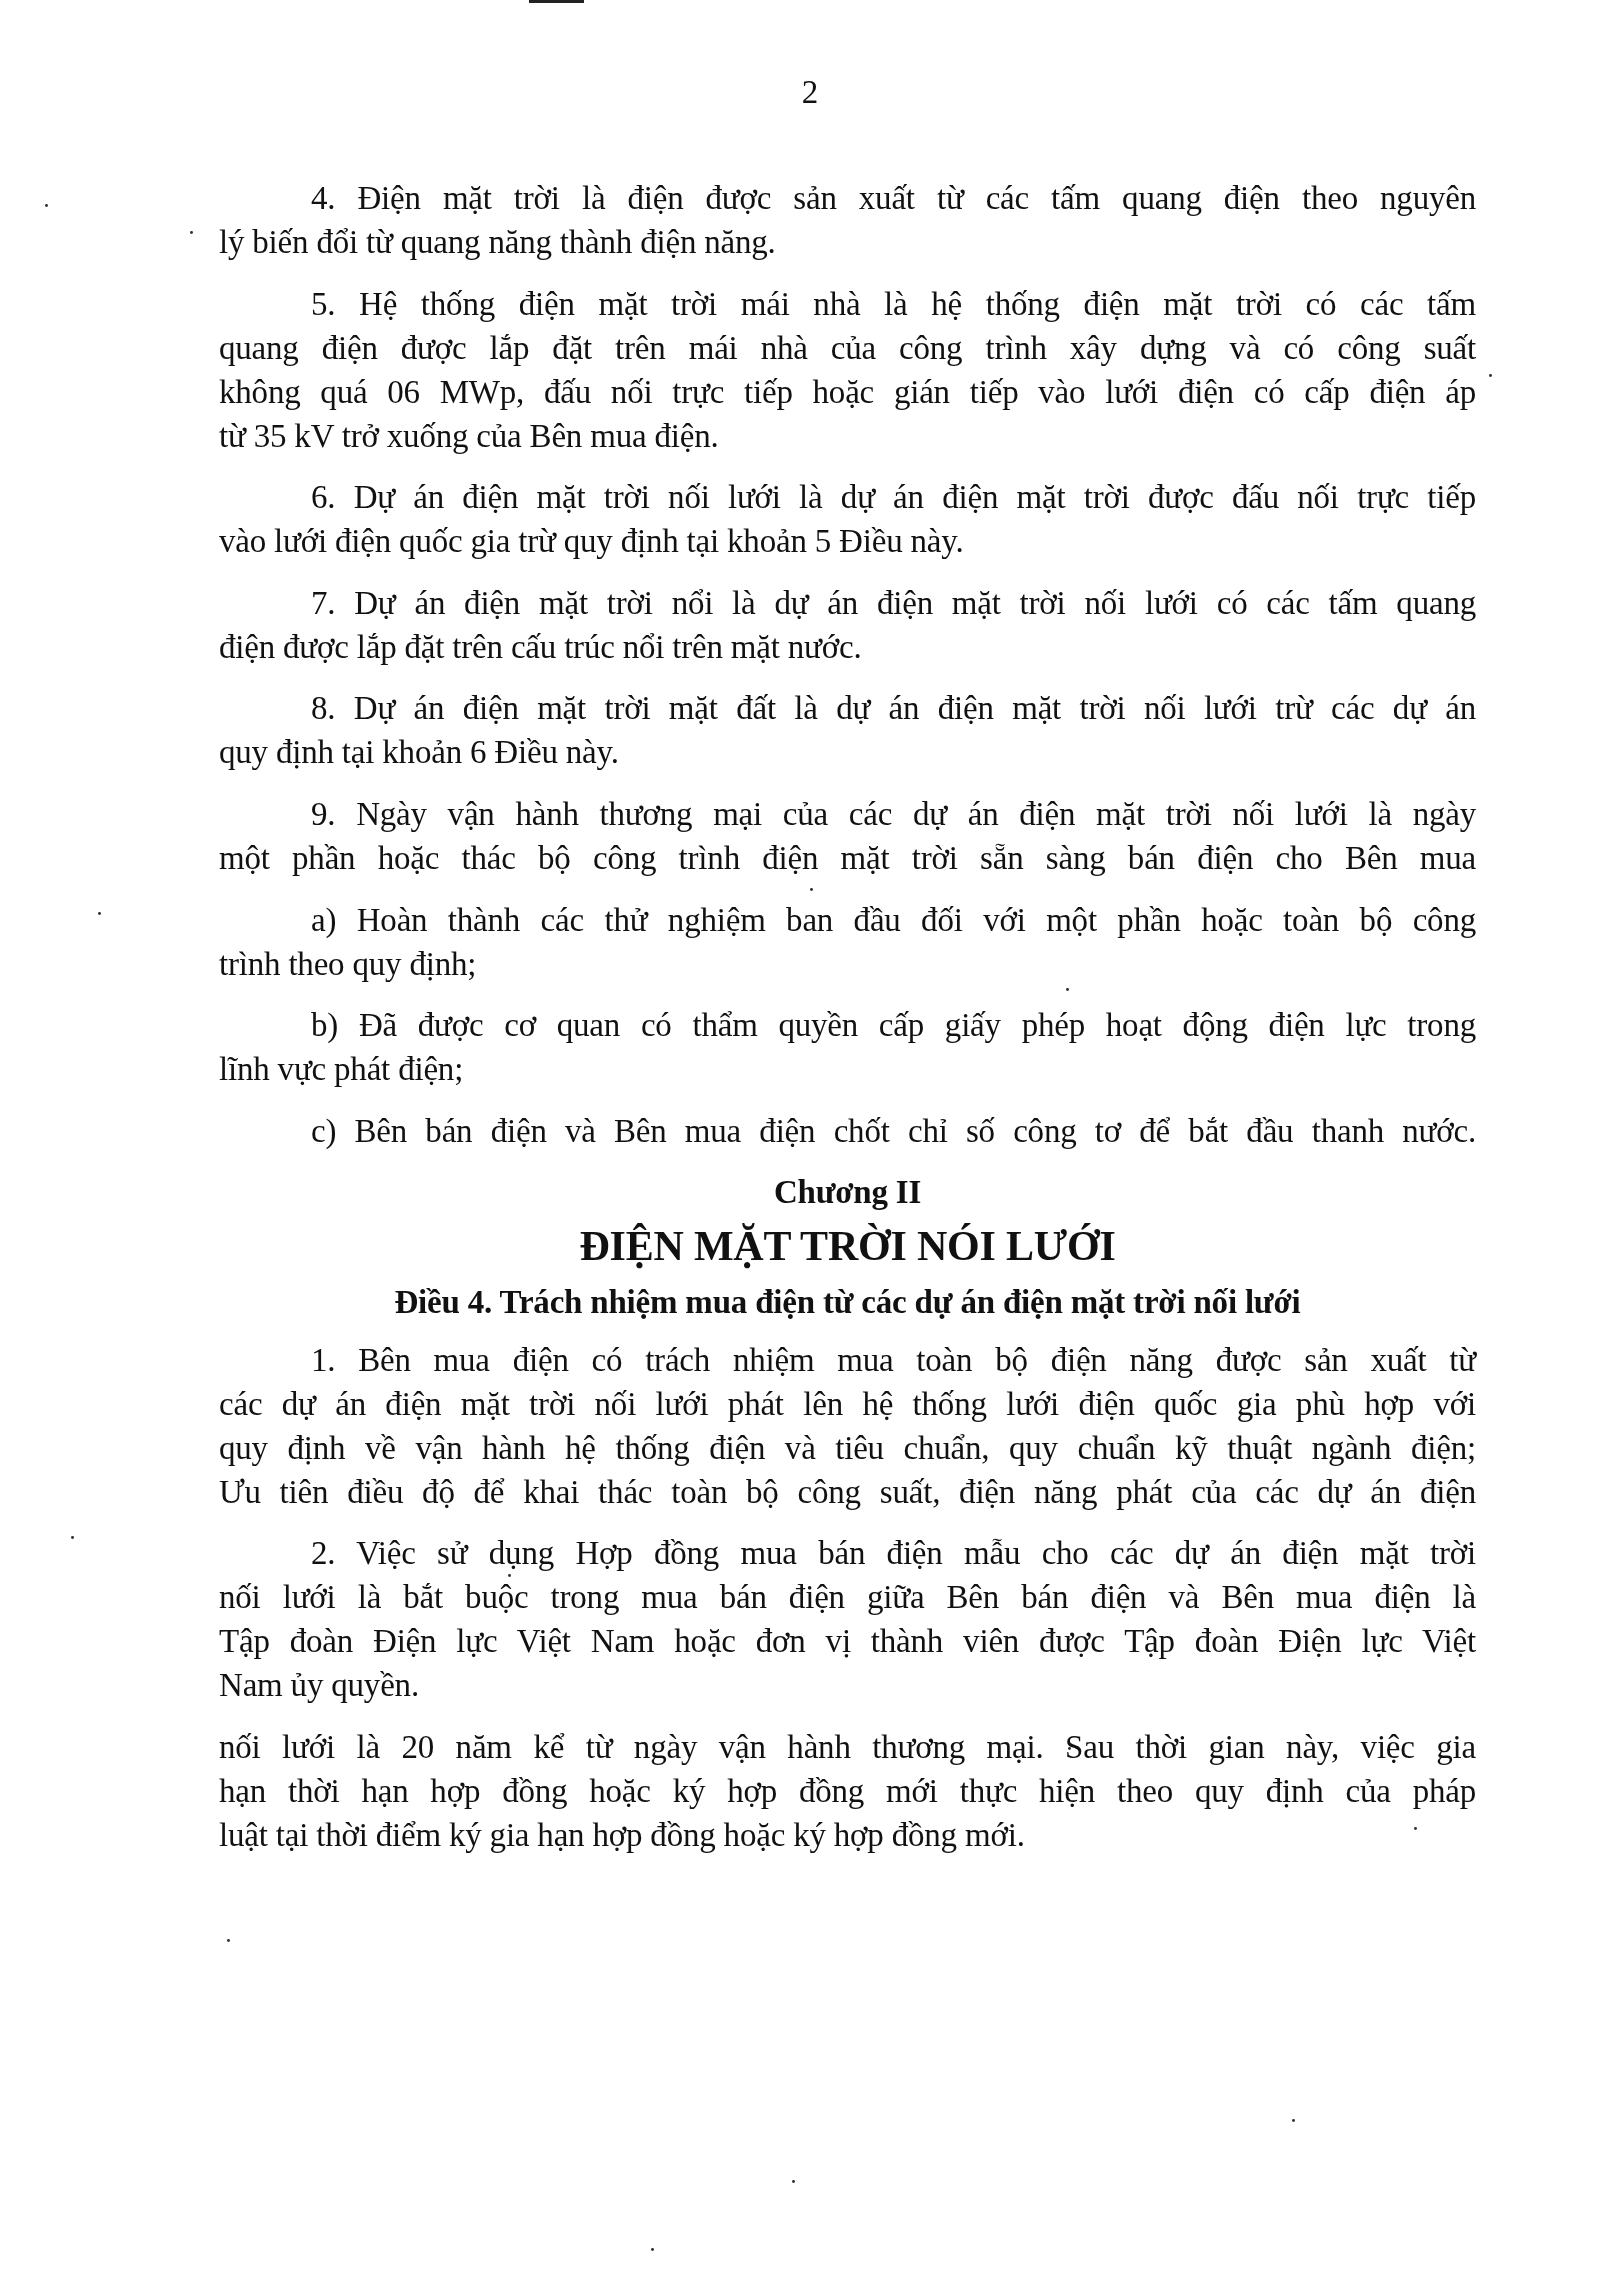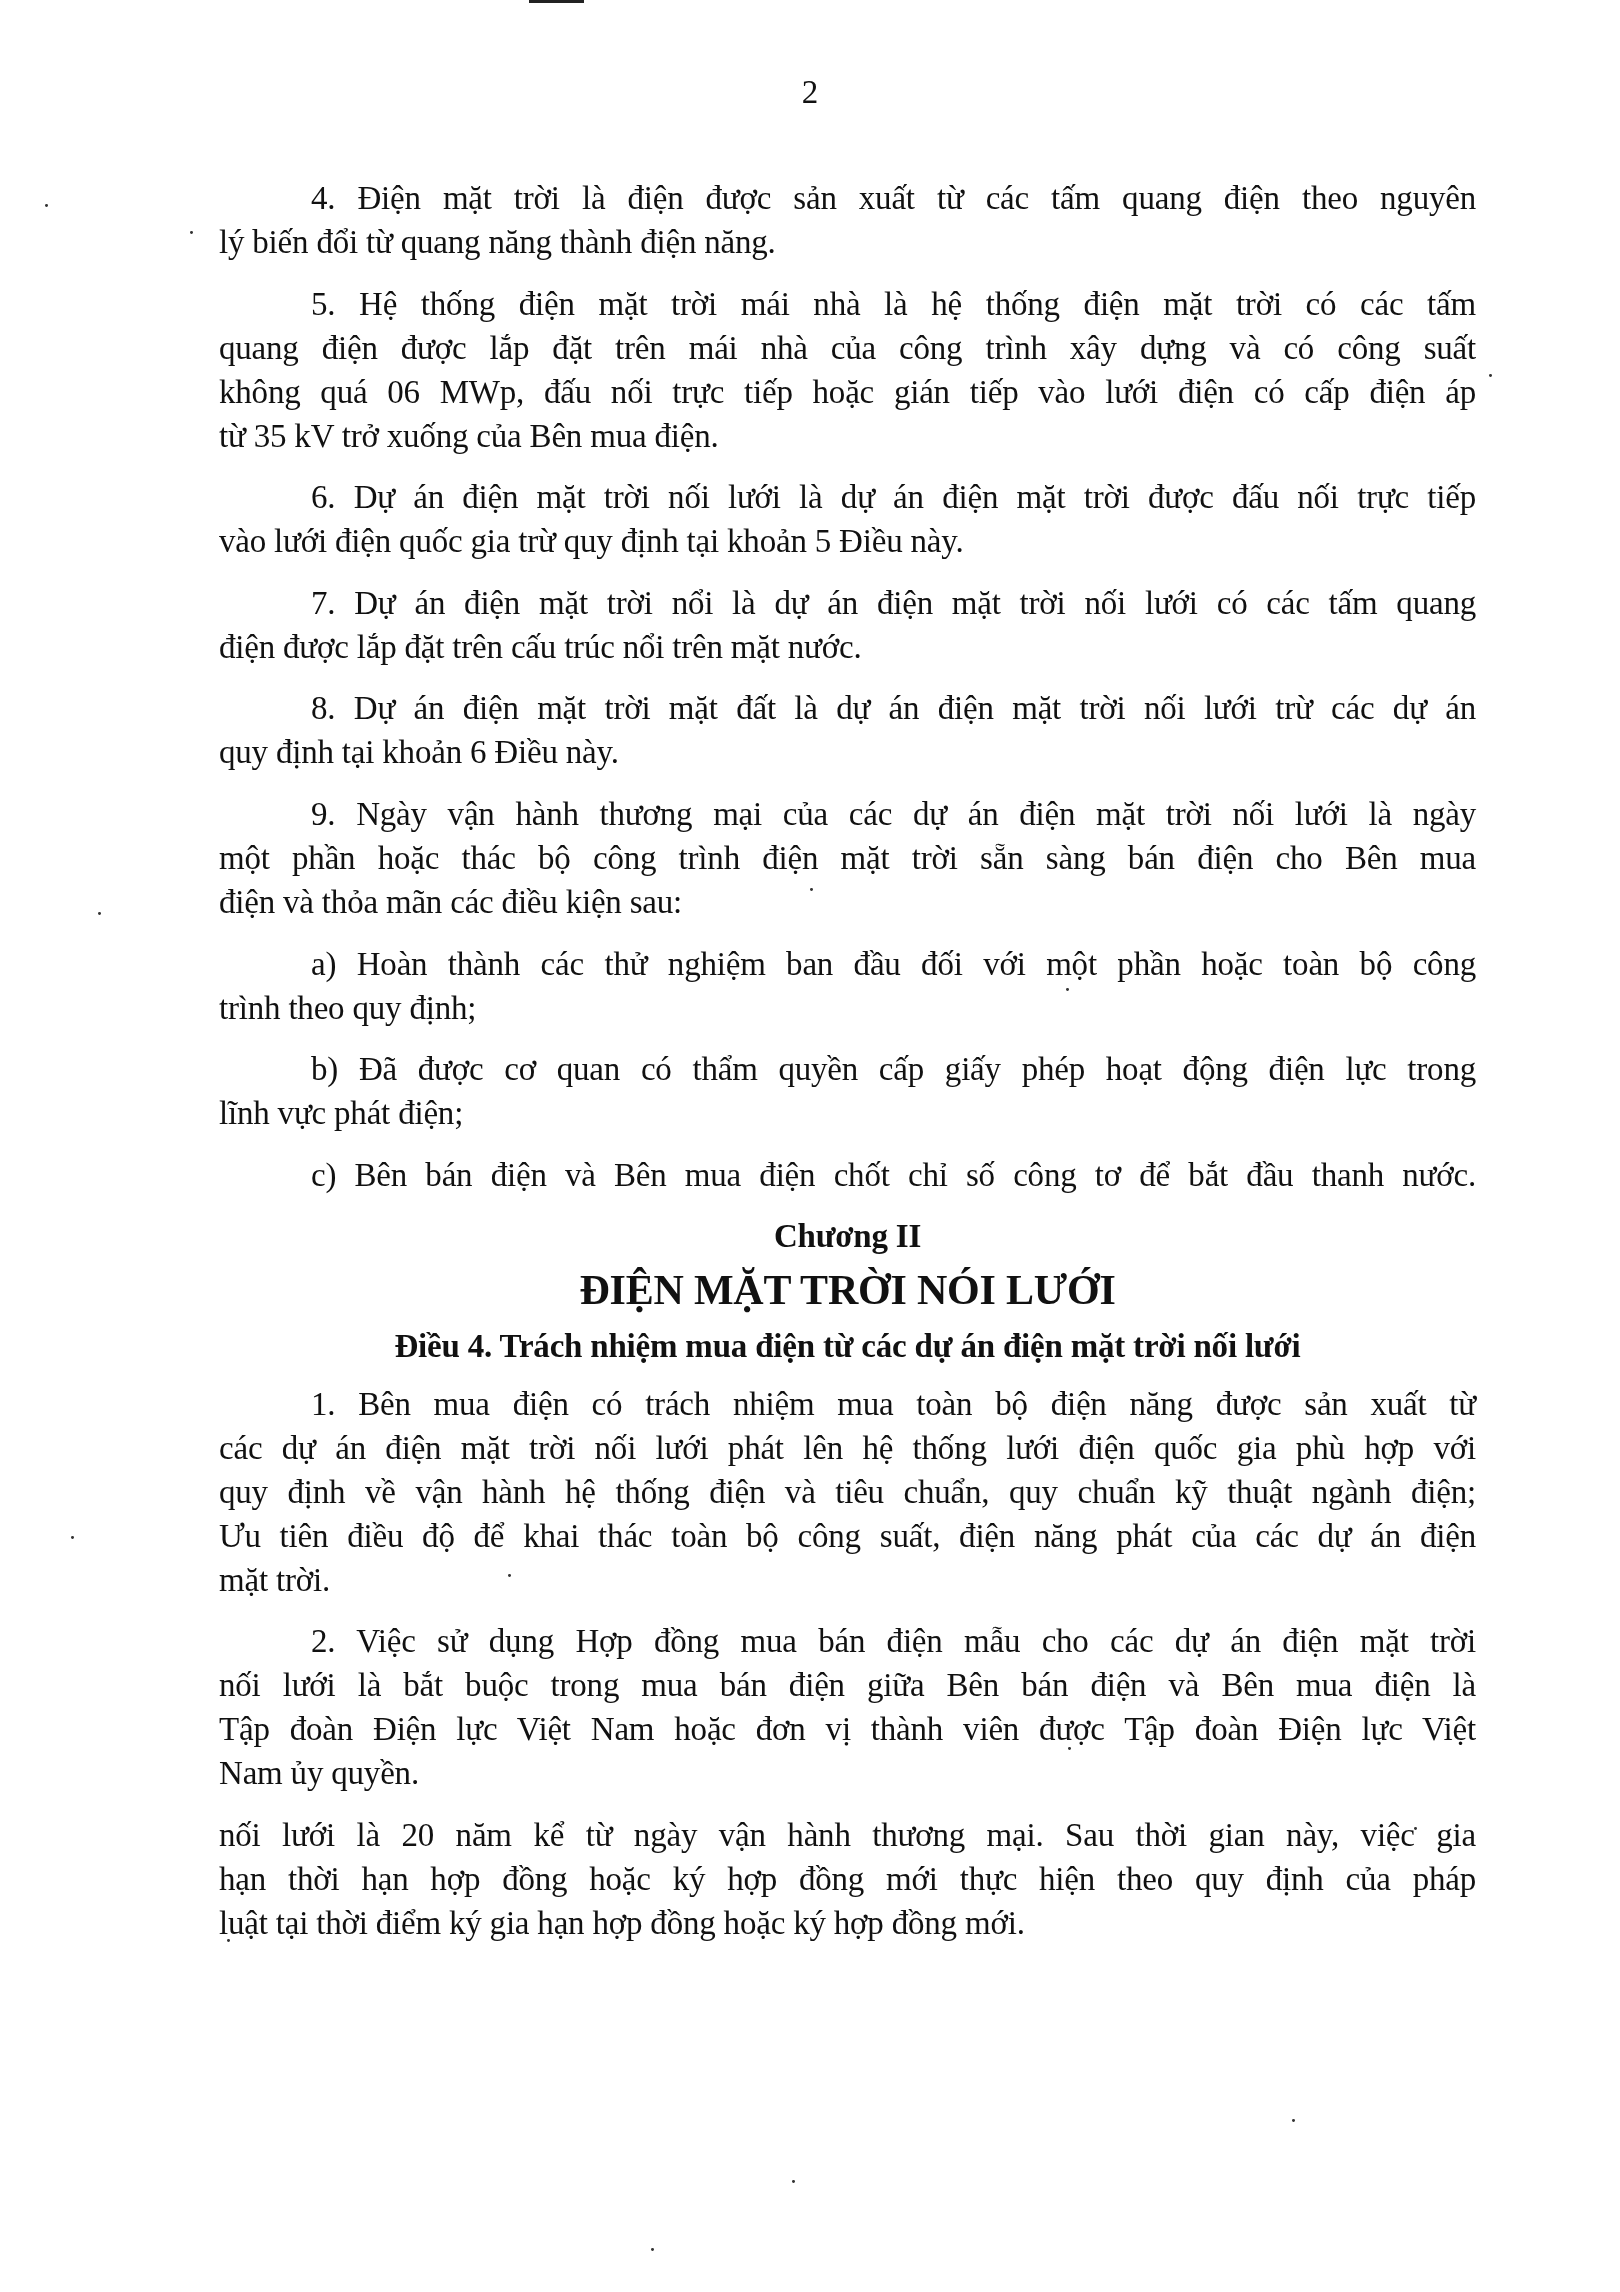--- a/index.html
+++ b/index.html
@@ -115,21 +115,20 @@
     </p>
 
     <p class="para">
       <span class="line first">8. Dự án điện mặt trời mặt đất là dự án điện mặt trời nối lưới trừ các dự án</span>
       <span class="line last">quy định tại khoản 6 Điều này.</span>
     </p>
 
     <p class="para">
       <span class="line first">9. Ngày vận hành thương mại của các dự án điện mặt trời nối lưới là ngày</span>
       <span class="line">một phần hoặc thác bộ công trình điện mặt trời sẵn sàng bán điện cho Bên mua</span>
-      <span class="line last">điện và thỏa mãn các điều kiện sau:</span>
     </p>
 
     <p class="para">
       <span class="line first">a) Hoàn thành các thử nghiệm ban đầu đối với một phần hoặc toàn bộ công</span>
       <span class="line last">trình theo quy định;</span>
     </p>
 
     <p class="para">
       <span class="line first">b) Đã được cơ quan có thẩm quyền cấp giấy phép hoạt động điện lực trong</span>
       <span class="line last">lĩnh vực phát điện;</span>
@@ -141,21 +140,20 @@
 
     <p class="heading chapter">Chương II</p>
     <p class="heading title">ĐIỆN MẶT TRỜI NÓI LƯỚI</p>
     <p class="heading article">Điều 4. Trách nhiệm mua điện từ các dự án điện mặt trời nối lưới</p>
 
     <p class="para">
       <span class="line first">1. Bên mua điện có trách nhiệm mua toàn bộ điện năng được sản xuất từ</span>
       <span class="line">các dự án điện mặt trời nối lưới phát lên hệ thống lưới điện quốc gia phù hợp với</span>
       <span class="line">quy định về vận hành hệ thống điện và tiêu chuẩn, quy chuẩn kỹ thuật ngành điện;</span>
       <span class="line">Ưu tiên điều độ để khai thác toàn bộ công suất, điện năng phát của các dự án điện</span>
-      <span class="line last">mặt trời.</span>
     </p>
 
     <p class="para">
       <span class="line first">2. Việc sử dụng Hợp đồng mua bán điện mẫu cho các dự án điện mặt trời</span>
       <span class="line">nối lưới là bắt buộc trong mua bán điện giữa Bên bán điện và Bên mua điện là</span>
       <span class="line">Tập đoàn Điện lực Việt Nam hoặc đơn vị thành viên được Tập đoàn Điện lực Việt</span>
       <span class="line last">Nam ủy quyền.</span>
     </p>
 
     <p class="para">

